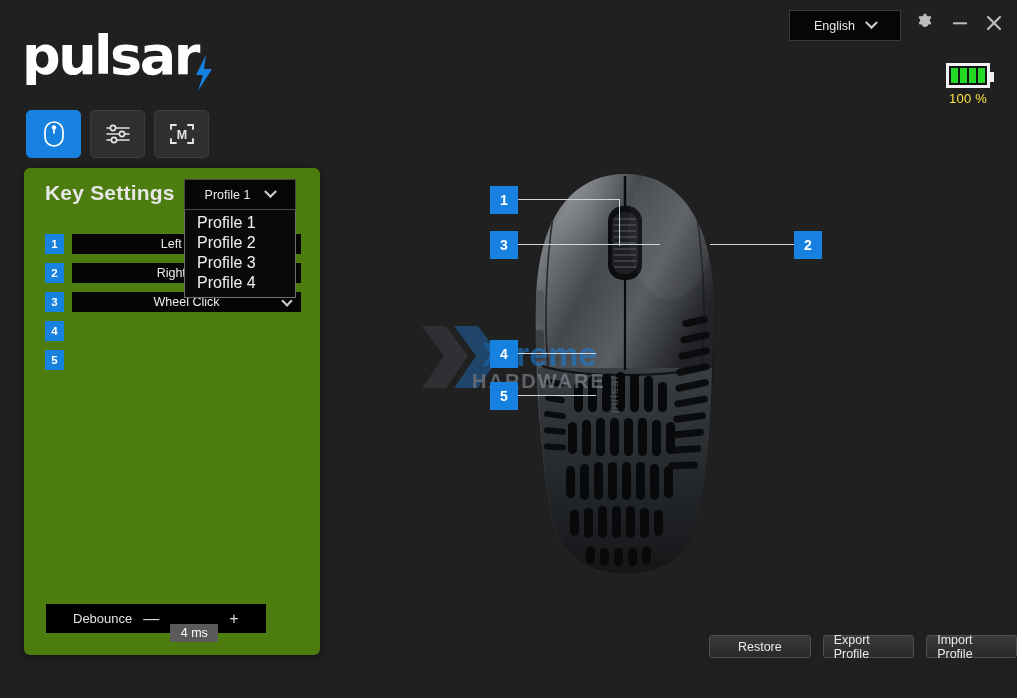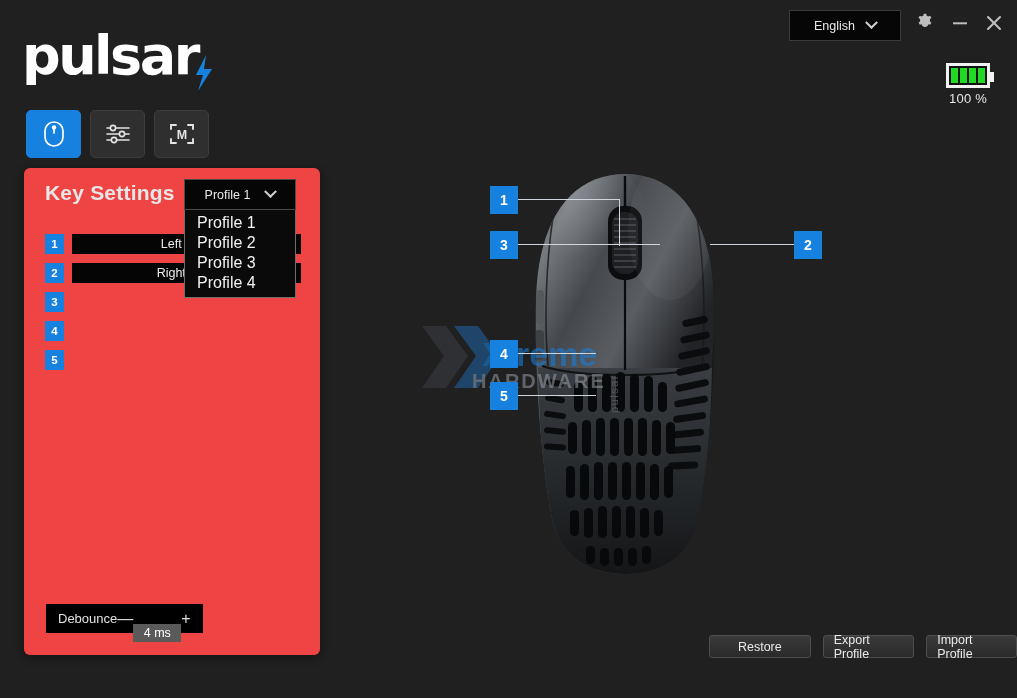--- a/index.html
+++ b/index.html
@@ -38,21 +38,21 @@
     width: 44px; height: 25px; margin: 0 auto;
     border: 3px solid #f2f2f2; background: #111;
     display: flex; align-items: center; padding: 2px; gap: 2px;
     position: relative;
   }
   .battery::after {
     content: ""; position: absolute; right: -7px; top: 6px;
     width: 4px; height: 10px; background: #f2f2f2;
   }
   .battery i { flex: 1; height: 100%; background: #23d926; display: block; }
-  .battery-pct { color: #e5e5e5; font-size: 13px; margin-top: 3px; letter-spacing: .2px; }
+  .battery-pct { color: #fde047; font-size: 13px; margin-top: 3px; letter-spacing: .2px; }
 
   
   .logo { position: absolute; left: 22px; top: 28px; height: 56px; }
   .logo-text {
     font-family: "DejaVu Sans", sans-serif;
     font-weight: 700; font-size: 54px; color: #ffffff;
     letter-spacing: -2.5px; line-height: 56px;
   }
   .logo-bolt { position: absolute; left: 170px; top: 25px; }
 
@@ -63,21 +63,21 @@
     background: #2f2f2f; border: 1px solid #3d3d3d;
     display: flex; align-items: center; justify-content: center;
     cursor: pointer;
   }
   .tab.active { background: #1781e0; border-color: #1781e0; }
 
   
   .panel {
     position: absolute; left: 24px; top: 168px;
     width: 296px; height: 487px;
-    background: #ef4444; border-radius: 6px;
+    background: #4d7c0f; border-radius: 6px;
     box-shadow: 0 2px 10px rgba(0,0,0,.45);
   }
   .panel-title {
     position: absolute; left: 21px; top: 13px;
     color: #e6e6e6; font-size: 21px; font-weight: 700;
     letter-spacing: .2px;
   }
   .profile-select {
     position: absolute; left: 160px; top: 11px;
     width: 112px; height: 31px;
@@ -118,21 +118,21 @@
     position: absolute; right: 10px; top: 5px;
     width: 8px; height: 8px;
     border-right: 2px solid #cfcfcf; border-bottom: 2px solid #cfcfcf;
     transform: rotate(45deg);
   }
 
   
   .debounce {
     position: absolute; left: 22px; bottom: 22px;
     height: 29px; background: #000;
-    display: flex; align-items: center; padding: 0 12px; 
+    display: flex; align-items: center; padding: 0 27px; gap: 11px;
   }
   .debounce .dlabel { color: #e2e2e2; font-size: 13px; }
   .debounce .dminus, .debounce .dplus {
     color: #dedede; font-size: 16px; cursor: pointer; line-height: 1; user-select: none;
   }
   .debounce .dval {
     background: #5a5a5a; color: #ffffff; font-size: 12.5px;
     padding: 2px 9px; min-width: 48px; text-align: center; margin-top: 28px;
   }
 
@@ -271,20 +271,24 @@
       </div>
       <div class="key-row">
         <div class="key-badge">2</div>
         <div class="key-field">
           <span>Right Click</span>
           <span class="kchev"></span>
         </div>
       </div>
       <div class="key-row">
         <div class="key-badge">3</div>
+        <div class="key-field">
+          <span>Wheel Click</span>
+          <span class="kchev"></span>
+        </div>
       </div>
       <div class="key-row">
         <div class="key-badge">4</div>
       </div>
       <div class="key-row">
         <div class="key-badge">5</div>
       </div>
     </div>
 
     <div class="debounce">

